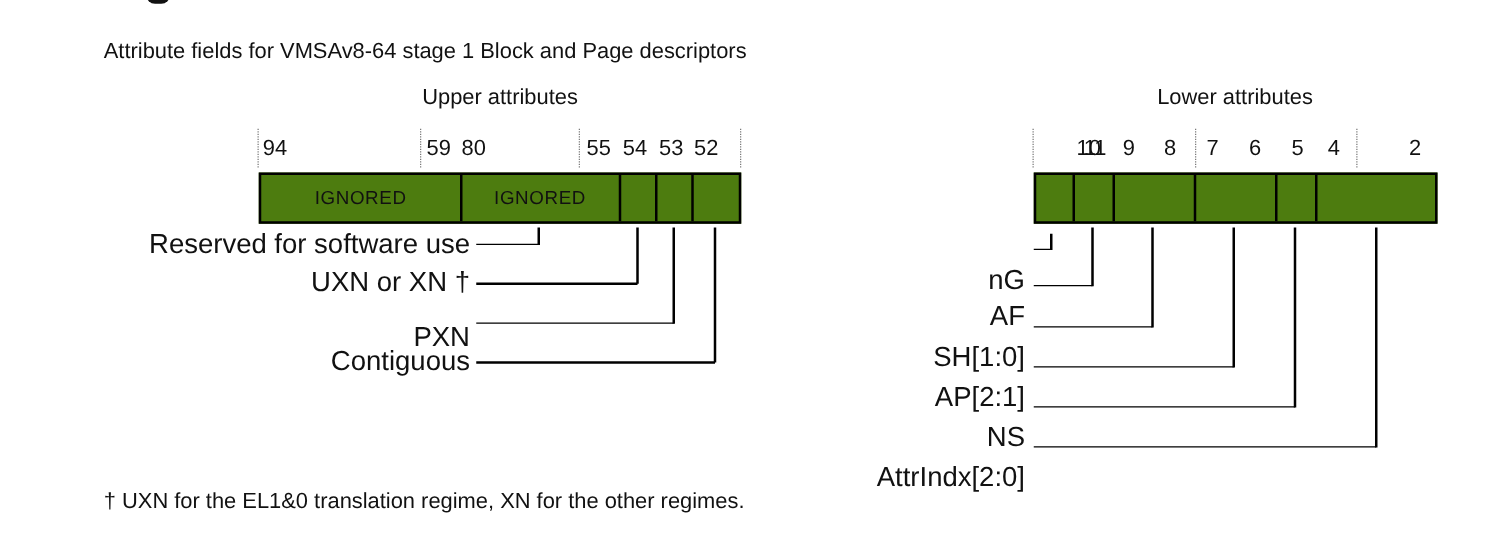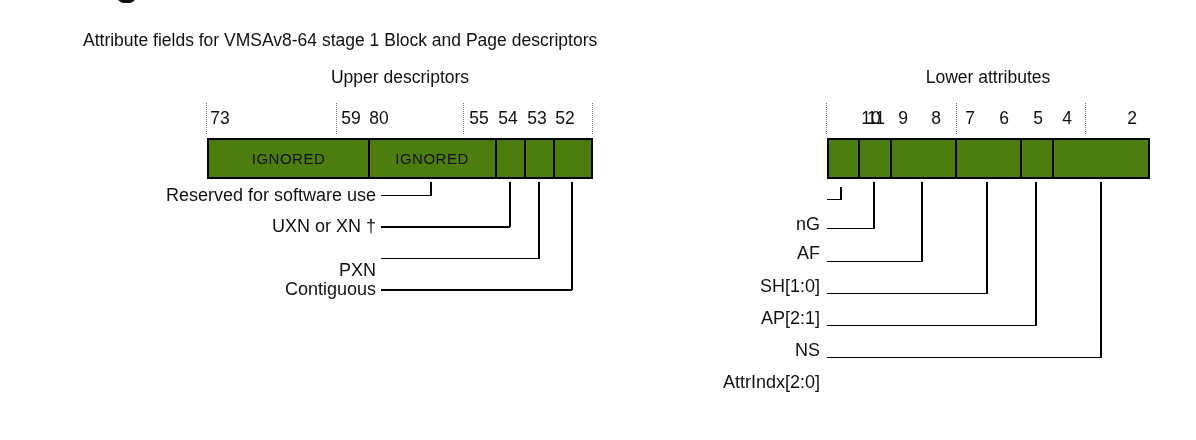--- a/index.html
+++ b/index.html
@@ -10,43 +10,43 @@
   .frag{position:absolute;left:117px;top:-4px;width:19px;height:7px;background:#111;border-radius:0 0 8px 8px;}
   .title{position:absolute;left:83px;top:28px;font-size:17.5px;line-height:24px;white-space:nowrap;}
   .heading{position:absolute;top:66px;font-size:17.5px;line-height:22px;transform:translateX(-50%);white-space:nowrap;}
   .num{position:absolute;top:107px;font-size:17.5px;line-height:22px;transform:translateX(-50%);}
   .dotted{position:absolute;top:103px;height:31px;width:0;border-left:1px dotted #7a7a7a;}
   .box{position:absolute;top:138px;height:41px;border:2.5px solid #000;box-sizing:border-box;background:#4d7c0f;}
   .divider{position:absolute;top:0;bottom:0;width:2.5px;background:#000;}
   .cell{position:absolute;top:0;bottom:0;display:flex;align-items:center;justify-content:center;font-size:15px;letter-spacing:0.5px;}
   .hline{position:absolute;height:1.6px;background:#000;}
   .vline{position:absolute;width:1.6px;background:#000;}
-  .callout{position:absolute;font-size:18px;line-height:20px;white-space:nowrap;text-align:right;}
+  .callout{position:absolute;font-size:22px;line-height:20px;white-space:nowrap;text-align:right;}
   .callout.u{right:820px;}
   .callout.l{right:376px;margin-top:25px;}
   .footnote{position:absolute;left:83px;top:388px;font-size:17.5px;line-height:24px;white-space:nowrap;}
 </style>
 </head>
 <body>
 
 <div class="canvas">
 
   <div class="frag"></div>
 
   <div class="title">Attribute fields for VMSAv8-64 stage 1 Block and Page descriptors</div>
 
-  <div class="heading" style="left:400px">Upper descriptors</div>
+  <div class="heading" style="left:400px">Upper attributes</div>
   <div class="heading" style="left:988px">Lower attributes</div>
 
   <div class="dotted" style="left:206px"></div>
   <div class="dotted" style="left:336px"></div>
   <div class="dotted" style="left:463px"></div>
   <div class="dotted" style="left:592px"></div>
 
-  <div class="num" style="left:220px">73</div>
+  <div class="num" style="left:220px">94</div>
   <div class="num" style="left:351px">59</div>
   <div class="num" style="left:379px">80</div>
   <div class="num" style="left:479px">55</div>
   <div class="num" style="left:508px">54</div>
   <div class="num" style="left:537px">53</div>
   <div class="num" style="left:565px">52</div>
 
   <div class="box" style="left:207px;width:386px">
     <div class="cell" style="left:0;width:159px">IGNORED</div>
     <div class="divider" style="left:158.5px"></div>
@@ -113,14 +113,15 @@
   <div class="vline" style="left:1100px;top:182px;height:176px"></div>
   <div class="hline" style="left:827px;top:356.5px;width:274px"></div>
 
   <div class="callout l" style="top:189px">nG</div>
   <div class="callout l" style="top:218px">AF</div>
   <div class="callout l" style="top:251px">SH[1:0]</div>
   <div class="callout l" style="top:283px">AP[2:1]</div>
   <div class="callout l" style="top:315px">NS</div>
   <div class="callout l" style="top:347px">AttrIndx[2:0]</div>
 
+  <div class="footnote">† UXN for the EL1&amp;0 translation regime, XN for the other regimes.</div>
 
 </div>
 
 </body></html>

